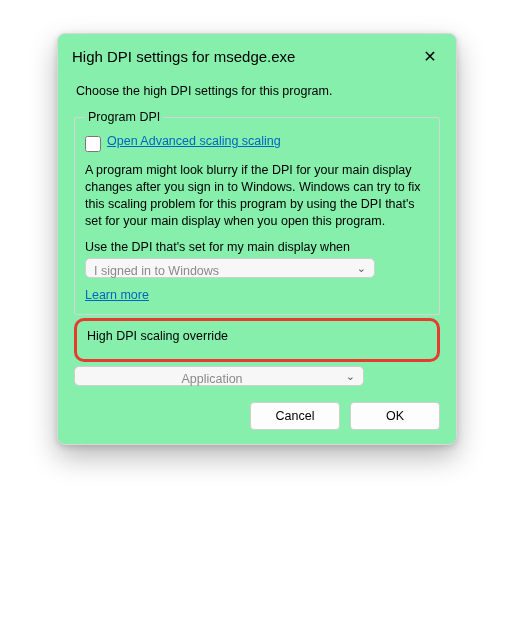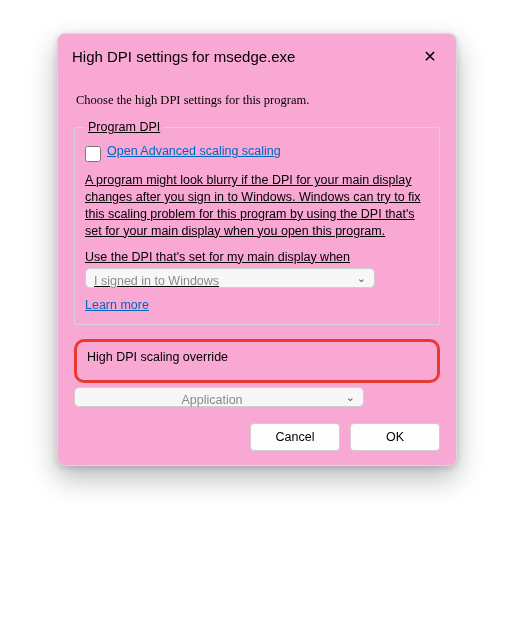--- a/index.html
+++ b/index.html
@@ -10,21 +10,21 @@
       width: 520px;
       height: 631px;
       position: relative;
       color: #000;
     }
     .dialog {
       position: absolute;
       left: 57px;
       top: 33px;
       width: 400px;
-      background: #f9a8d4;
+      background: #86efac;
       border: 1px solid #d8d8d8;
       border-radius: 8px;
       box-shadow: 0 12px 28px rgba(0,0,0,0.28), 0 2px 6px rgba(0,0,0,0.15);
     }
     .titlebar {
       display: flex;
       align-items: center;
       justify-content: space-between;
       padding: 10px 14px 8px 14px;
     }
@@ -39,30 +39,28 @@
       align-items: center;
       justify-content: center;
       cursor: pointer;
       font-size: 16px;
       border-radius: 4px;
     }
     .body {
       padding: 6px 16px 14px 16px;
     }
     .intro {
-      margin: 11px 0 12px 2px;
-      font-family: Liberation Serif, serif;
+      margin: 2px 0 12px 2px;
     }
     fieldset.group {
       border: 1px solid #d5d5d5;
       border-radius: 2px;
       padding: 8px 10px 12px 10px;
-      margin-bottom: 14px;
-      position: relative;
-      text-decoration: underline;
+      margin-bottom: 3px;
+      position: relative;
     }
     fieldset.group legend {
       font-size: 12.5px;
       padding: 0 3px;
     }
     .check-row {
       display: flex;
       align-items: flex-start;
       gap: 6px;
       margin: 2px 0 2px 0;

